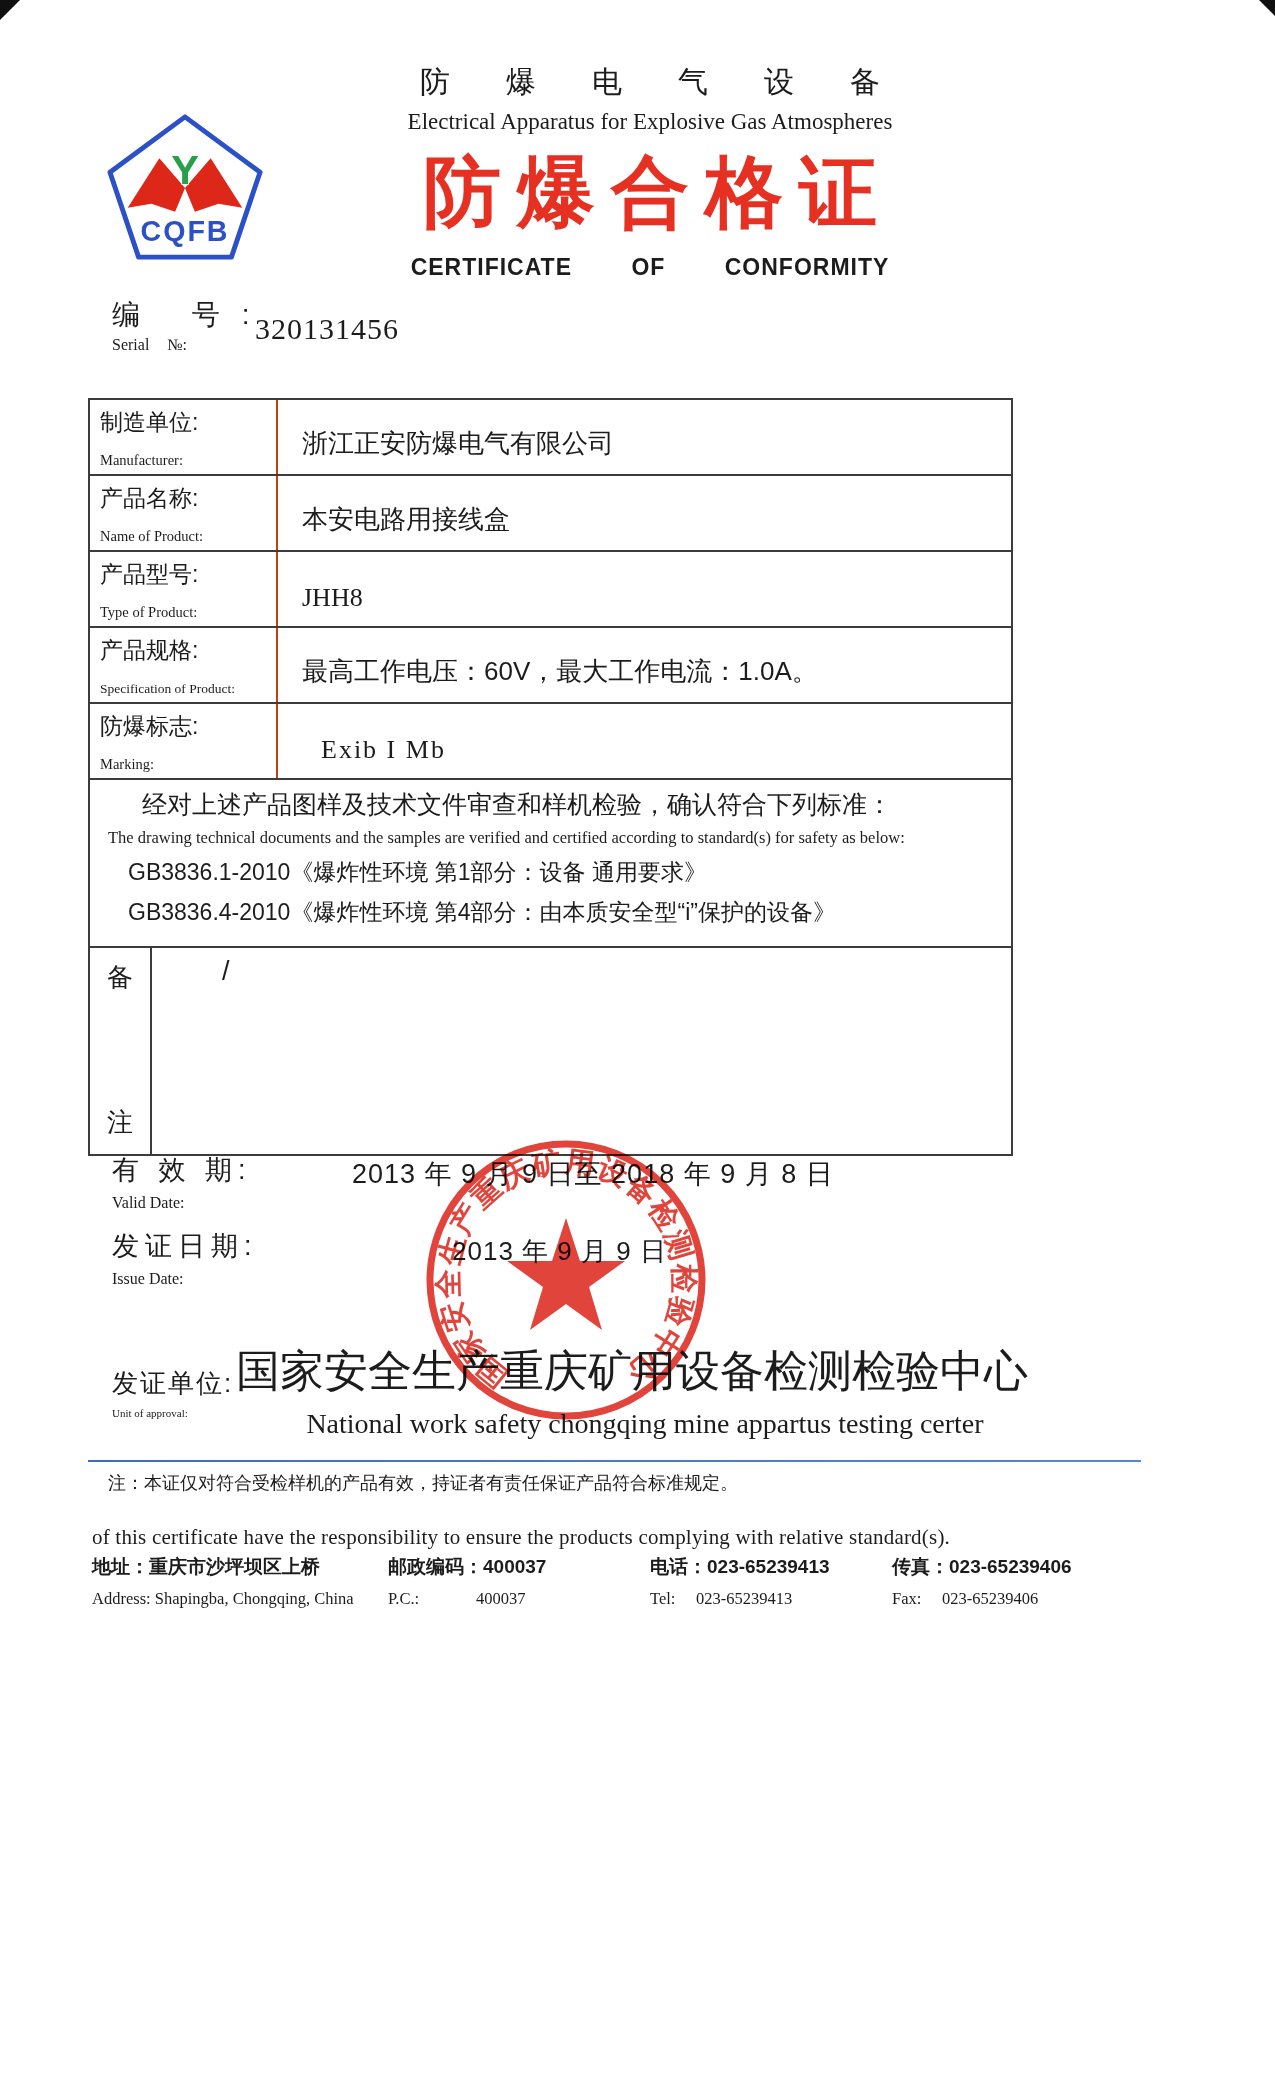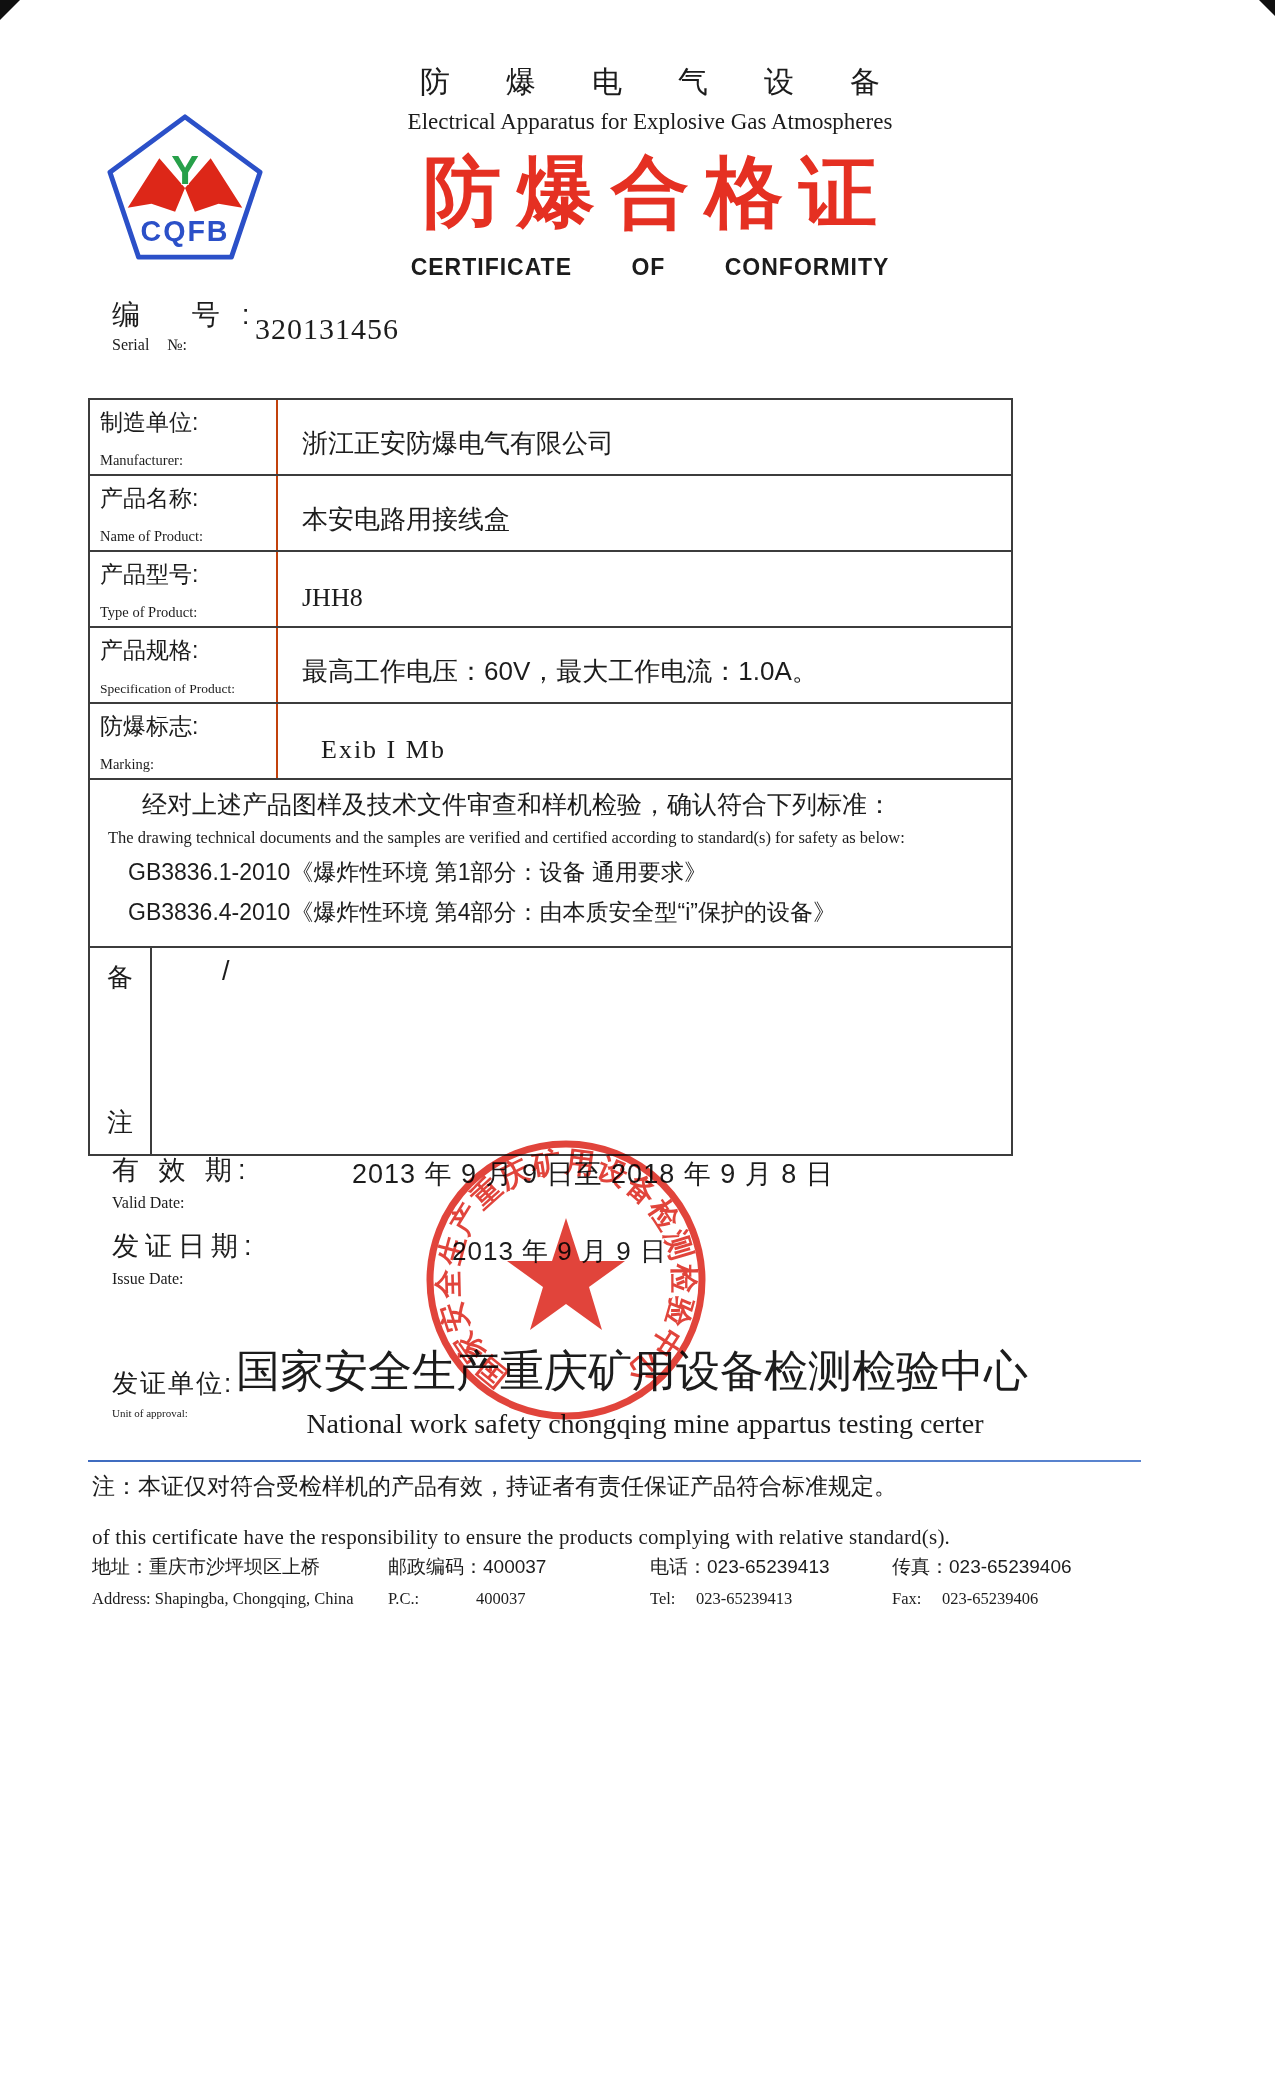--- a/index.html
+++ b/index.html
@@ -48,26 +48,26 @@
   .fld-cn{font-size:27px;letter-spacing:6px;}
   .fld-en{font-size:16px;font-family:"Liberation Serif",serif;margin-top:6px;letter-spacing:0;}
   .val-date{position:absolute;font-size:27px;letter-spacing:1px;white-space:nowrap;}
   .approval-cn{position:absolute;left:236px;top:1342px;font-size:44px;white-space:nowrap;}
   .approval-en{position:absolute;left:250px;top:1408px;width:790px;text-align:center;
                font-size:28px;font-family:Liberation Serif, serif;}
   .rule-blue{position:absolute;left:88px;top:1460px;width:1053px;height:2px;
              background:linear-gradient(90deg,#3f6cc0,#5a84cf);}
 
   
-  .note-cn{position:absolute;left:92px;top:1471px;font-size:23px;}
+  .note-cn{position:absolute;left:108px;top:1471px;font-size:18px;}
   .note-en{position:absolute;font-size:21px;font-family:"Liberation Serif",serif;letter-spacing:.2px;}
 
   
   .contact{position:absolute;top:1554px;white-space:nowrap;}
-  .c-cn{font-size:19px;}
+  .c-cn{font-size:19px;font-weight:bold;}
   .c-en{font-size:16.5px;font-family:"Liberation Serif",serif;margin-top:9px;}
   .c-lab{display:inline-block;}
   .c2 .c-en .c-lab{min-width:88px;}
   .c3 .c-en .c-lab{min-width:46px;}
   .c4 .c-en .c-lab{min-width:50px;}
 
   
   .stamp{position:absolute;left:416px;top:1130px;opacity:.88;mix-blend-mode:multiply;}
 </style>
 </head>

